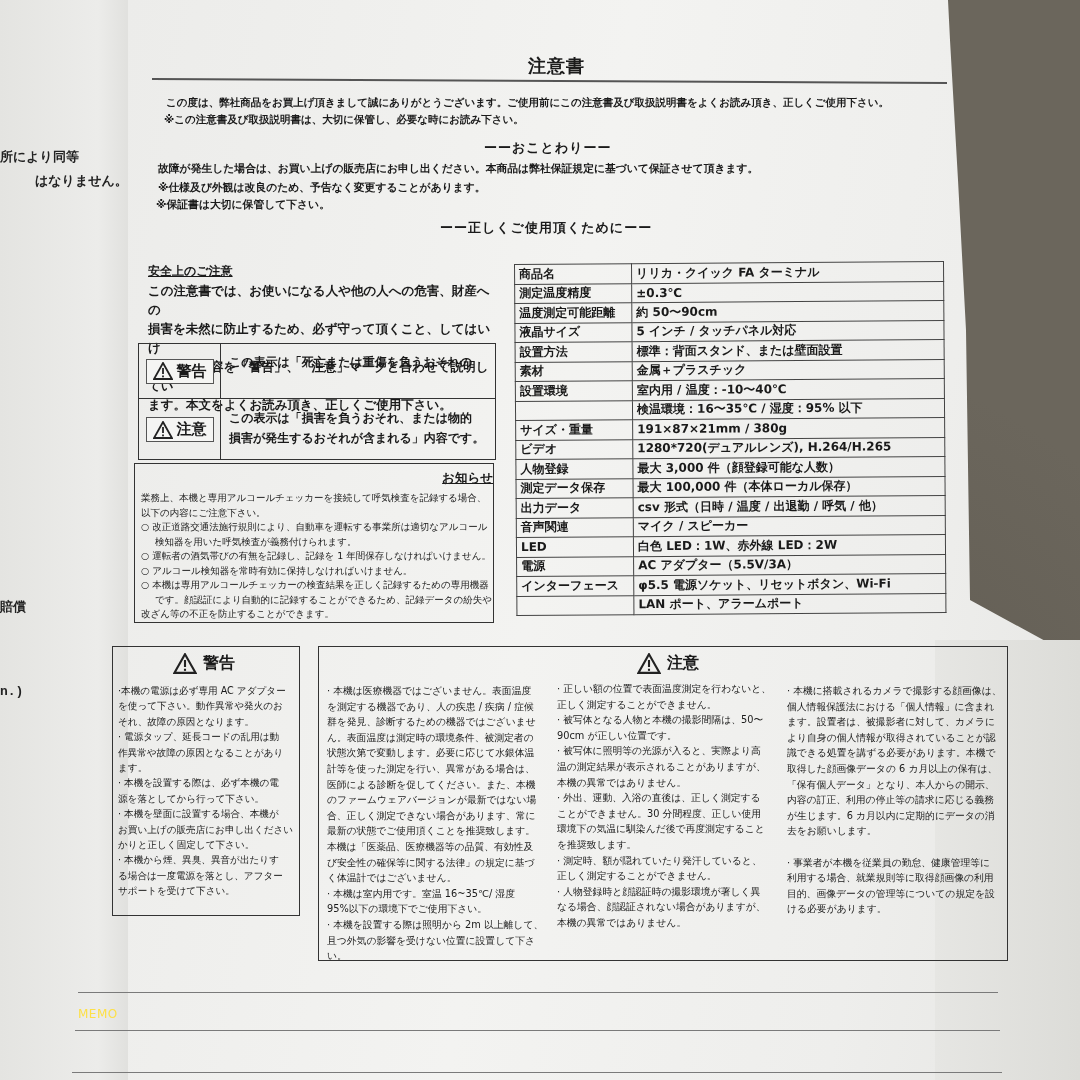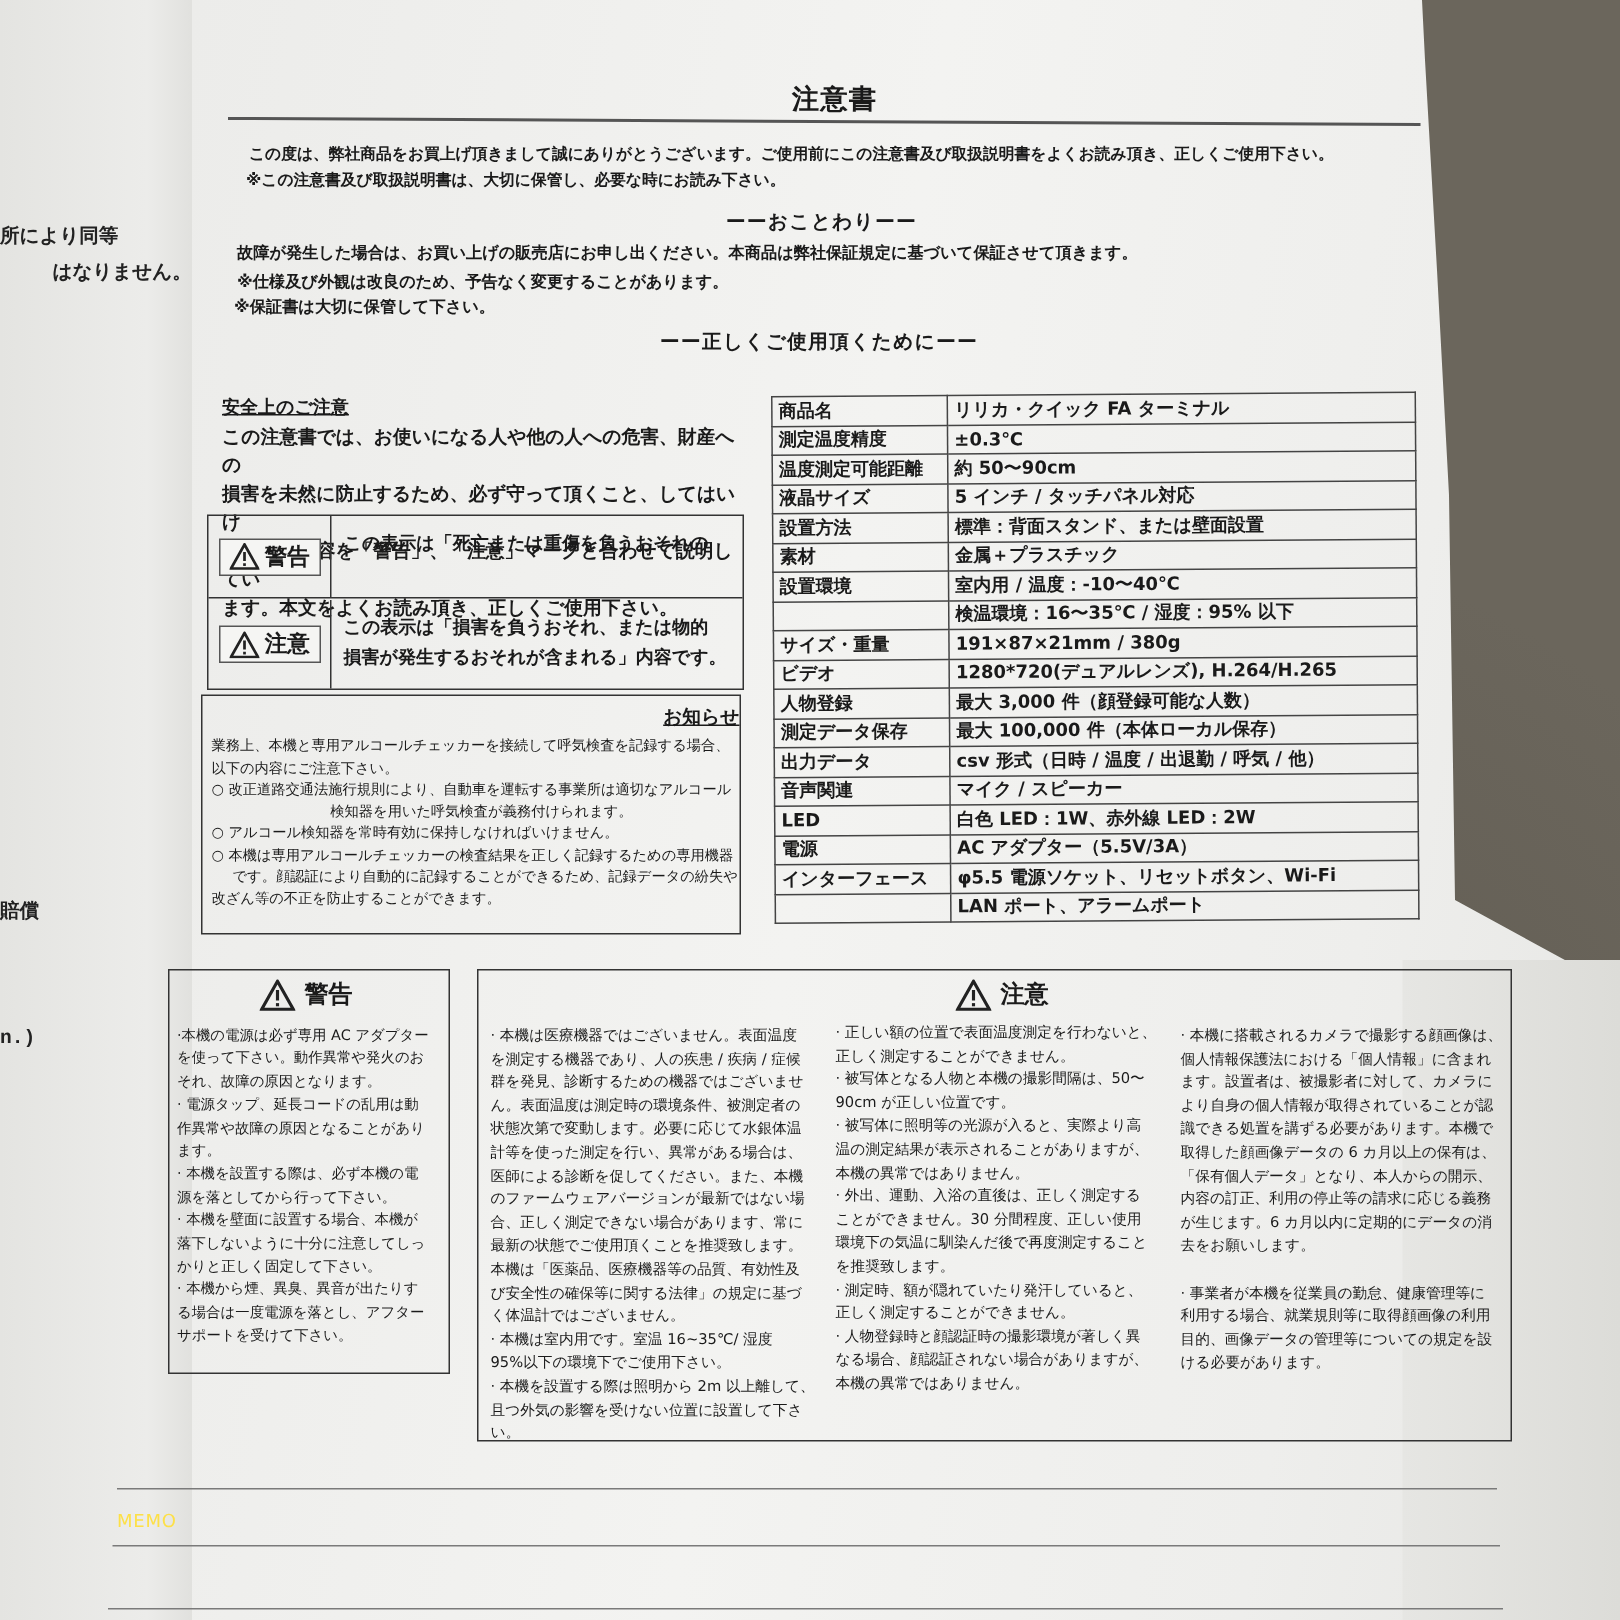--- a/index.html
+++ b/index.html
@@ -48,21 +48,21 @@
   .mark-row.r1 { top: 0; height: 55px; border-bottom: 1.5px solid #333; }
   .mark-row.r2 { top: 56px; height: 59px; }
   .mark-cell-l { width: 82px; border-right: 1.5px solid #333; display: flex; align-items: center; justify-content: center; }
   .mark-badge { border: 1.5px solid #555; padding: 2px 6px; font-size: 15px; font-weight: bold; display: flex; align-items: center; gap: 4px; background: #f5f5f3; }
   .mark-cell-r { flex: 1; padding: 8px 8px; font-size: 12px; font-weight: bold; line-height: 20px; }
 
   .notice-box { position: absolute; left: 134px; top: 463px; width: 360px; height: 160px; border: 1.5px solid #333; }
   .notice-box .nt { text-align: right; font-size: 12.5px; font-weight: bold; text-decoration: underline; margin-top: 6px; }
   .notice-box .nb { font-size: 9.5px; line-height: 14.5px; padding: 4px 6px 0 6px; }
   .notice-box .nb div { white-space: nowrap; }
-  .notice-box .ind { padding-left: 14px; text-align: center; }
+  .notice-box .ind { padding-left: 14px; }
 
   .spec { position: absolute; left: 514px; top: 264px; width: 430px; border-collapse: collapse; font-size: 12px; transform: rotate(-0.4deg); transform-origin: left top; }
   .spec td { border: 1.2px solid #444; height: 19.5px; padding: 0 4px; white-space: nowrap; }
   .spec td.k { width: 117px; font-weight: bold; }
   .spec td.v { font-weight: bold; }
 
   .warn-box { position: absolute; left: 112px; top: 646px; width: 188px; height: 270px; border: 1.5px solid #333; }
   .caution-box { position: absolute; left: 318px; top: 646px; width: 690px; height: 315px; border: 1.5px solid #333; }
   .box-title { position: absolute; font-size: 16px; font-weight: bold; display: flex; align-items: center; gap: 6px; }
   .para { position: absolute; font-size: 9.8px; line-height: 15.6px; }
@@ -144,20 +144,21 @@
     </div>
   </div>
 
   <div class="notice-box">
     <div class="nt">お知らせ</div>
     <div class="nb">
       <div>業務上、本機と専用アルコールチェッカーを接続して呼気検査を記録する場合、</div>
       <div>以下の内容にご注意下さい。</div>
       <div>○ 改正道路交通法施行規則により、自動車を運転する事業所は適切なアルコール</div>
       <div class="ind">検知器を用いた呼気検査が義務付けられます。</div>
+      <div>○ 運転者の酒気帯びの有無を記録し、記録を 1 年間保存しなければいけません。</div>
       <div>○ アルコール検知器を常時有効に保持しなければいけません。</div>
       <div>○ 本機は専用アルコールチェッカーの検査結果を正しく記録するための専用機器</div>
       <div class="ind">です。顔認証により自動的に記録することができるため、記録データの紛失や</div>
       <div>改ざん等の不正を防止することができます。</div>
     </div>
   </div>
 
   <table class="spec">
     <tbody>
       <tr>
@@ -247,21 +248,21 @@
     <div class="para" style="left:5px;top:36px;font-size:9.6px;line-height:15.4px;">
       <div>·本機の電源は必ず専用 AC アダプター</div>
       <div>を使って下さい。動作異常や発火のお</div>
       <div>それ、故障の原因となります。</div>
       <div>· 電源タップ、延長コードの乱用は動</div>
       <div>作異常や故障の原因となることがあり</div>
       <div>ます。</div>
       <div>· 本機を設置する際は、必ず本機の電</div>
       <div>源を落としてから行って下さい。</div>
       <div>· 本機を壁面に設置する場合、本機が</div>
-      <div>落下しないように十分に注意してしっ</div>
+      <div>お買い上げの販売店にお申し出ください</div>
       <div>かりと正しく固定して下さい。</div>
       <div>· 本機から煙、異臭、異音が出たりす</div>
       <div>る場合は一度電源を落とし、アフター</div>
       <div>サポートを受けて下さい。</div>
     </div>
   </div>
 
   <div class="caution-box">
     <div class="box-title" style="left:318px;top:6px;">
       <svg class="tri-svg" width="24" height="21" viewBox="0 0 20 18">

